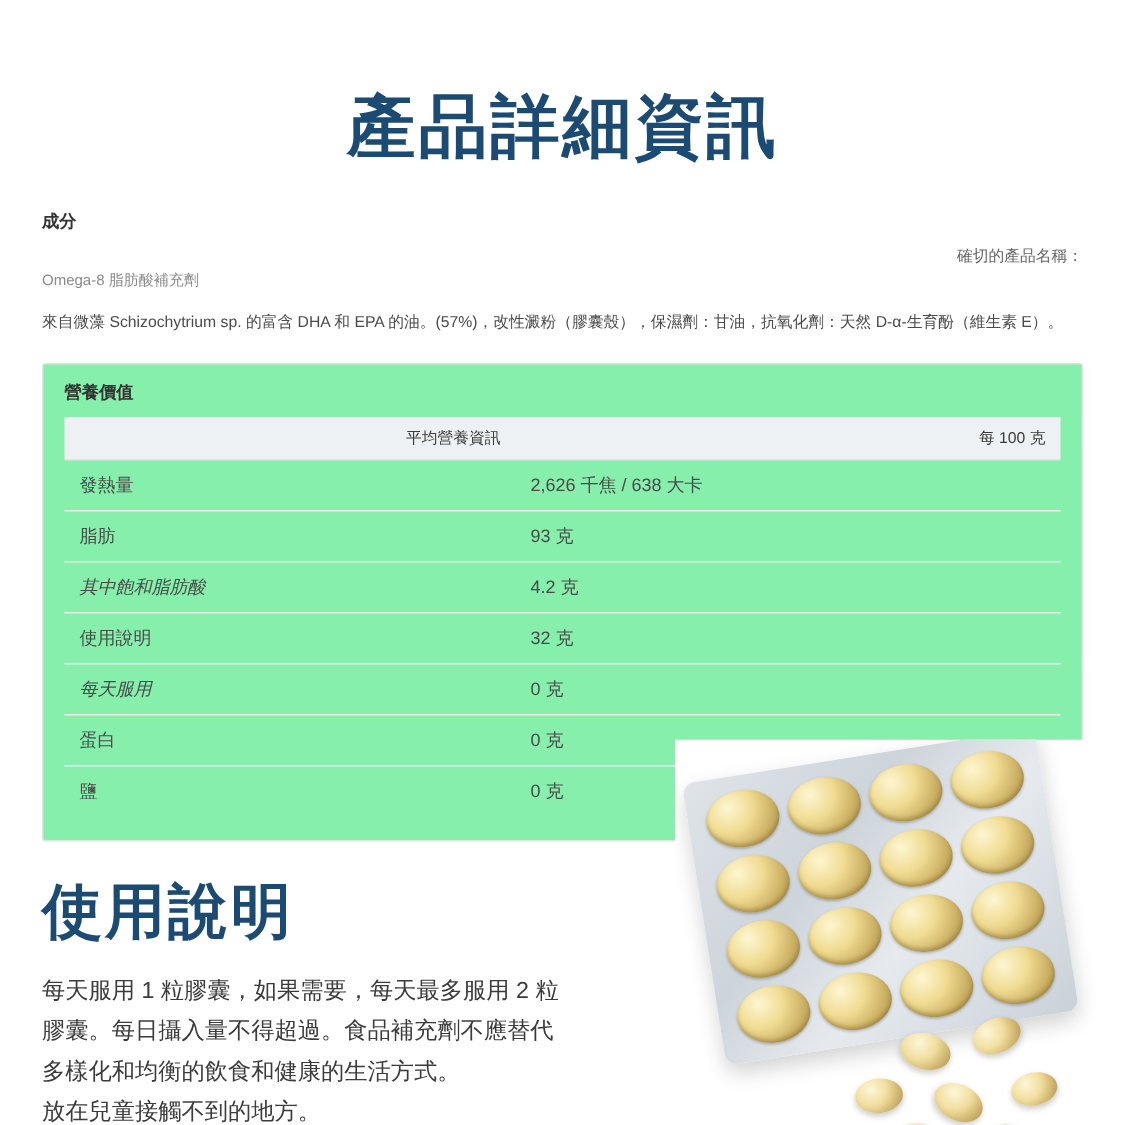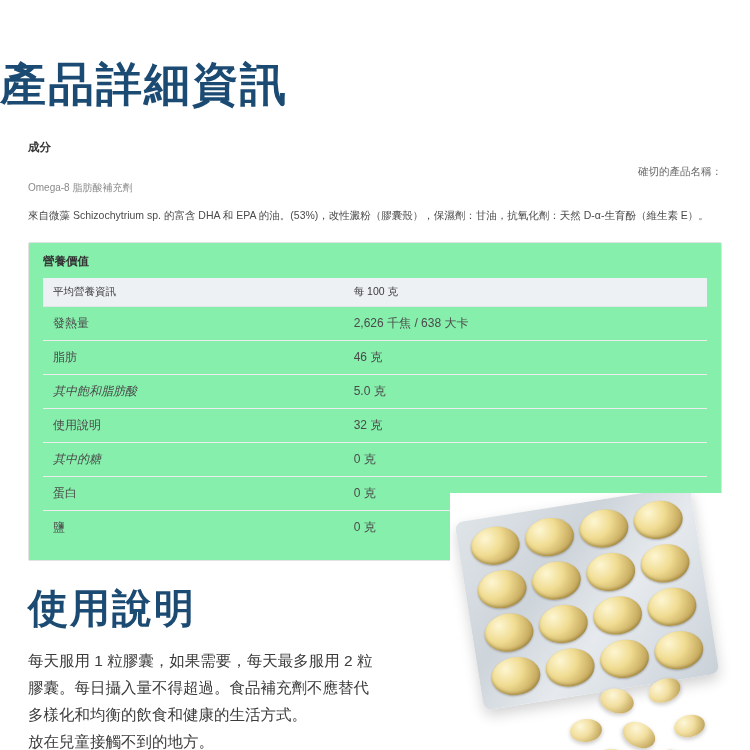--- a/index.html
+++ b/index.html
@@ -17,21 +17,21 @@
   }
 
   .page {
     position: relative;
     width: 750px;
     height: 750px;
   }
 
   
   .main-title {
-    text-align: left;
+    text-align: center;
     font-size: 46px;
     font-weight: bold;
     color: #1b4a72;
     letter-spacing: 2px;
     padding-top: 28px;
     line-height: 1.1;
   }
 
   
   .section-wrap {
@@ -85,21 +85,21 @@
 
   table.nutrition {
     width: calc(100% - 28px);
     margin: 0 14px 16px 14px;
     border-collapse: collapse;
     table-layout: fixed;
   }
 
   table.nutrition th {
     background: #eef1f4;
-    text-align: left;
+    text-align: right;
     font-size: 10.5px;
     font-weight: normal;
     color: #3a3a3a;
     padding: 7px 10px;
     border-bottom: 1px solid #e4e4e4;
   }
 
   table.nutrition td {
     font-size: 12px;
     color: #4a4a4a;
@@ -207,51 +207,51 @@
 <body>
 
 <div class="page">
 
   <h1 class="main-title">產品詳細資訊</h1>
 
   <div class="section-wrap">
     <div class="ingredients-label">成分</div>
     <div class="exact-name-label">確切的產品名稱：</div>
     <div class="exact-name-value">Omega-8 脂肪酸補充劑</div>
-    <div class="ingredients-body">來自微藻 Schizochytrium sp. 的富含 DHA 和 EPA 的油。(53%)，改性澱粉（膠囊殼），保濕劑：甘油，抗氧化劑：天然 D-α-生育酚（維生素 E）。</div>
+    <div class="ingredients-body">來自微藻 Schizochytrium sp. 的富含 DHA 和 EPA 的油。(57%)，改性澱粉（膠囊殼），保濕劑：甘油，抗氧化劑：天然 D-α-生育酚（維生素 E）。</div>
   </div>
 
   <div class="nutrition-card">
     <div class="nutrition-title">營養價值</div>
     <table class="nutrition">
       <thead>
         <tr>
           <th class="col-label">平均營養資訊</th>
           <th class="col-value">每 100 克</th>
         </tr>
       </thead>
       <tbody>
         <tr>
           <td class="col-label">發熱量</td>
           <td class="col-value">2,626 千焦 / 638 大卡</td>
         </tr>
         <tr>
           <td class="col-label">脂肪</td>
-          <td class="col-value">46 克</td>
+          <td class="col-value">93 克</td>
         </tr>
         <tr>
           <td class="col-label indent">其中飽和脂肪酸</td>
-          <td class="col-value">5.0 克</td>
+          <td class="col-value">4.2 克</td>
         </tr>
         <tr>
           <td class="col-label">使用說明</td>
           <td class="col-value">32 克</td>
         </tr>
         <tr>
-          <td class="col-label indent">其中的糖</td>
+          <td class="col-label indent">每天服用</td>
           <td class="col-value">0 克</td>
         </tr>
         <tr>
           <td class="col-label">蛋白</td>
           <td class="col-value">0 克</td>
         </tr>
         <tr>
           <td class="col-label">鹽</td>
           <td class="col-value">0 克</td>
         </tr>

